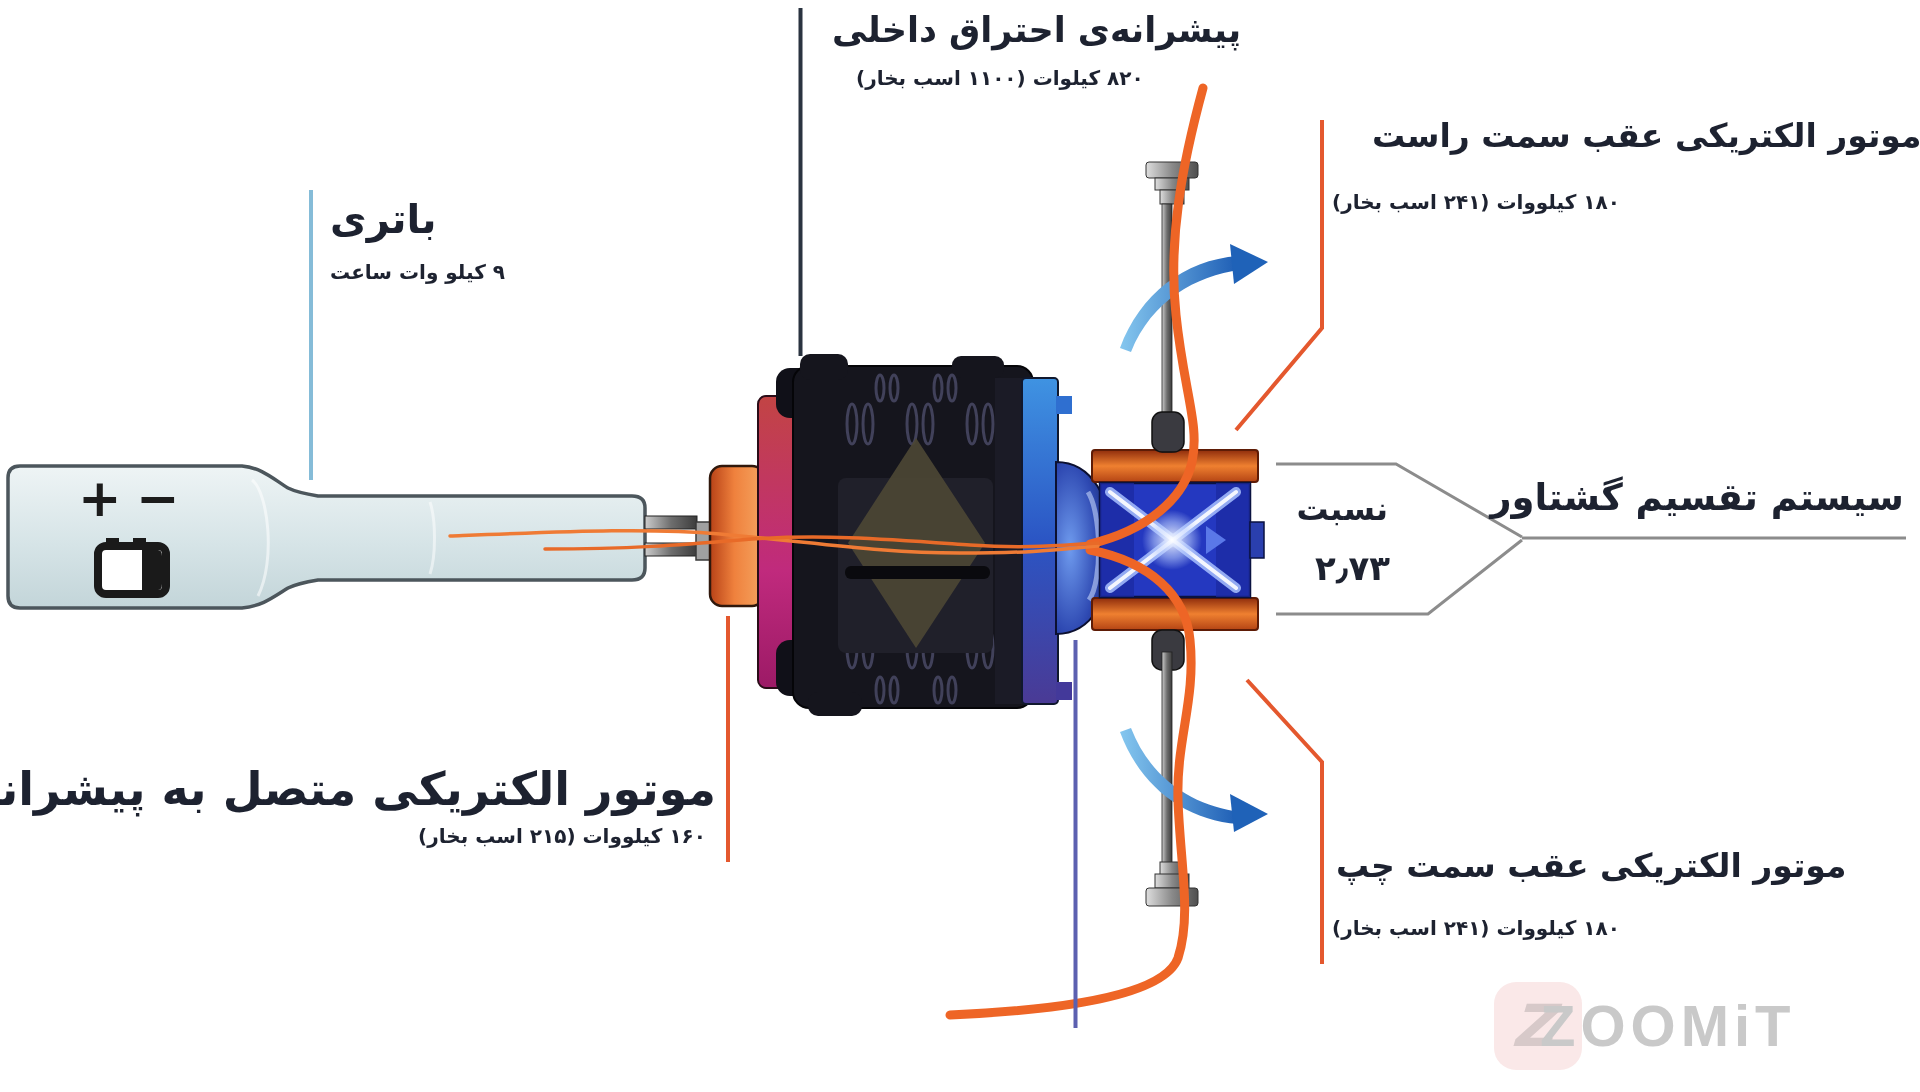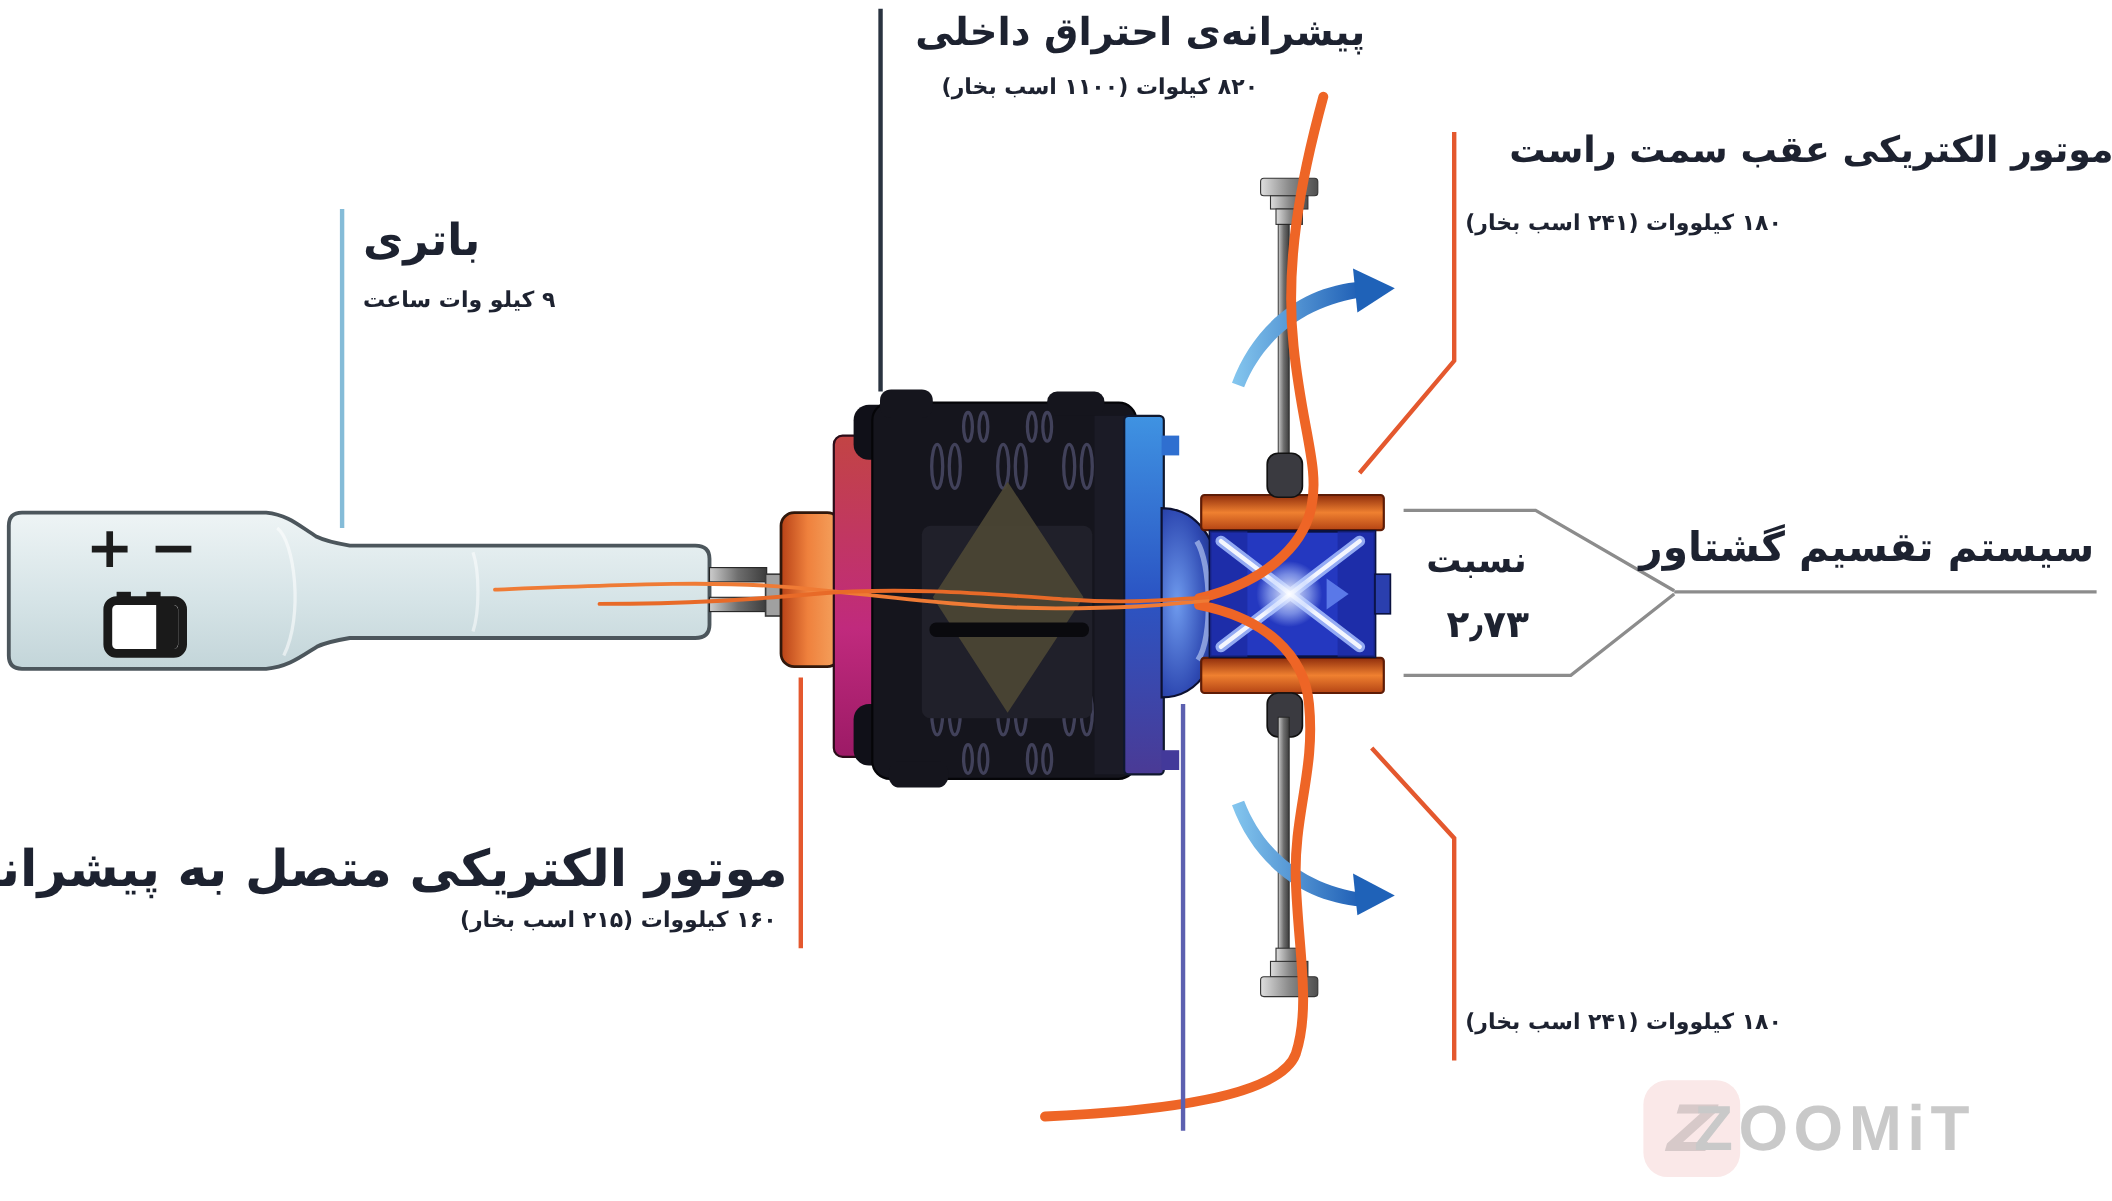--- a/index.html
+++ b/index.html
@@ -221,20 +221,21 @@
   <div class="lbl lbl-sub" style="left:330px;top:260px;">۹ کیلو وات ساعت</div>
 
   <div class="ratio-text" style="right:532px;top:490px;font-size:32px;">نسبت</div>
   <div class="ratio-text" style="right:530px;top:548px;font-size:34px;">۲٫۷۳</div>
   <div class="lbl lbl-title" style="right:16px;top:476px;font-size:37px;">سیستم تقسیم گشتاور</div>
 
   <div class="lbl lbl-title" style="right:1204px;top:762px;font-size:46px;">موتور الکتریکی متصل به پیشرانه</div>
   <div class="lbl lbl-sub" style="right:1214px;top:824px;">۱۶۰ کیلووات (۲۱۵ اسب بخار)</div>
 
 
+  <div class="lbl lbl-title" style="left:1336px;top:846px;">موتور الکتریکی عقب سمت چپ</div>
   <div class="lbl lbl-sub" style="left:1332px;top:916px;">۱۸۰ کیلووات (۲۴۱ اسب بخار)</div>
 
   <div class="wm-box">
     <span class="wm-z">Z</span>
   </div>
   <div class="wm-text">ZOOMiT</div>
 
 </div>
 
 </body></html>

